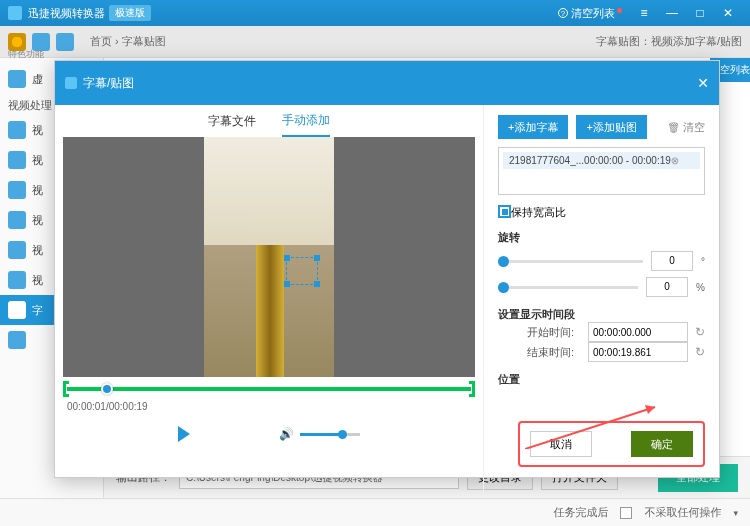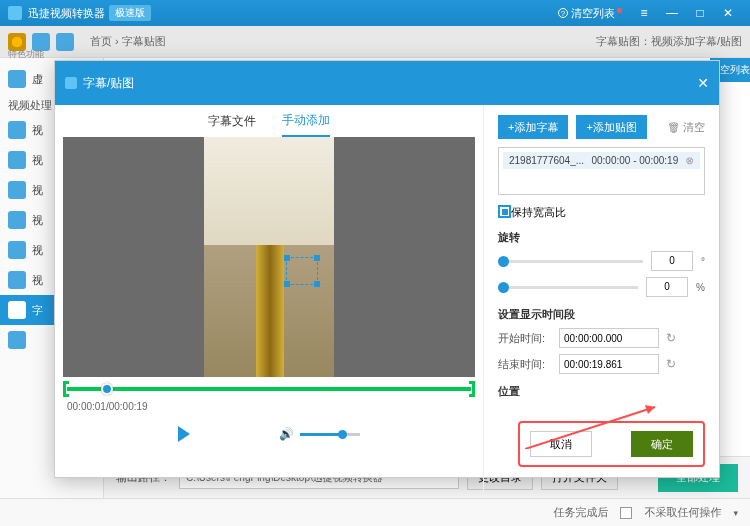--- a/index.html
+++ b/index.html
@@ -74,35 +74,35 @@
     .vol-icon { font-size: 12px; color: #666; }
     .vol-track { width: 60px; height: 3px; background: #ccc; position: relative; }
     .vol-fill { width: 65%; height: 100%; background: #2196d8; }
     .vol-knob { position: absolute; left: 62%; top: -3px; width: 9px; height: 9px; background: #2196d8; border-radius: 50%; }
     
     .side-panel { flex: 1; padding: 10px 14px; font-size: 11px; border-left: 1px solid #eee; overflow: hidden; }
     .add-row { display: flex; gap: 8px; margin-bottom: 8px; align-items: center; }
     .btn-blue { background: #2196d8; color: #fff; border: none; height: 24px; padding: 0 10px; font-size: 11px; cursor: pointer; display: flex; align-items: center; }
     .clear-link { margin-left: auto; color: #888; cursor: pointer; display: flex; align-items: center; gap: 3px; }
     .item-list { border: 1px solid #ccc; height: 48px; padding: 4px; }
-    .list-row { background: #e8f2fa; padding: 3px 6px; font-size: 10px; color: #444; display: flex; justify-content: space-between; align-items: center; }
+    .list-row { background: #e8f2fa; padding: 3px 6px; font-size: 10px; color: #444; display: flex; align-items: center; }
     .row-x { color: #999; cursor: pointer; }
     
     .opt-row { display: flex; margin-top: 10px; }
     .check-blue { width: 13px; height: 13px; border: 2px solid #2196d8; display: flex; align-items: center; justify-content: center; }
     .check-blue::after { content: ""; width: 6px; height: 6px; background: #2196d8; }
     .label-bold { font-weight: bold; color: #333; margin-top: 10px; font-size: 11px; }
     
     .slider-row { display: flex; align-items: center; gap: 8px; margin-top: 6px; }
     .slider-track { flex: 1; height: 3px; background: #ddd; position: relative; }
     .slider-knob { position: absolute; left: 0; top: -4px; width: 11px; height: 11px; background: #2196d8; border-radius: 50%; }
     .val-box { width: 42px; height: 20px; border: 1px solid #ccc; font-size: 10px; text-align: center; line-height: 18px; }
     .unit { font-size: 10px; color: #666; }
     
-    .time-row { display: flex; align-items: center; gap: 7px; margin-top: 6px; font-size: 11px; }
+    .time-row { display: flex; align-items: center; gap: 7px; font-size: 11px; justify-content: flex-end; }
     .time-lbl { width: 54px; color: #555; }
     .time-input { width: 100px; height: 20px; border: 1px solid #ccc; font-size: 10px; padding: 0 4px; }
     .reset-ico { color: #999; cursor: pointer; font-size: 12px; }
     
     .footer-row { position: absolute; bottom: 10px; right: 14px; border: 2px solid #ff4d4d; border-radius: 4px; padding: 8px 10px; display: flex; gap: 10px; background: #fff; }
     .btn-cancel { width: 62px; height: 26px; background: #fff; border: 1px solid #ccc; font-size: 11px; cursor: pointer; }
     .btn-ok { width: 62px; height: 26px; background: #4d7c0f; color: #fff; border: none; font-size: 11px; cursor: pointer; margin-left: 29px; }
     
     .arrow-annotation { position: absolute; bottom: 28px; left: 470px; width: 150px; height: 50px; pointer-events: none; z-index: 200; }
     

